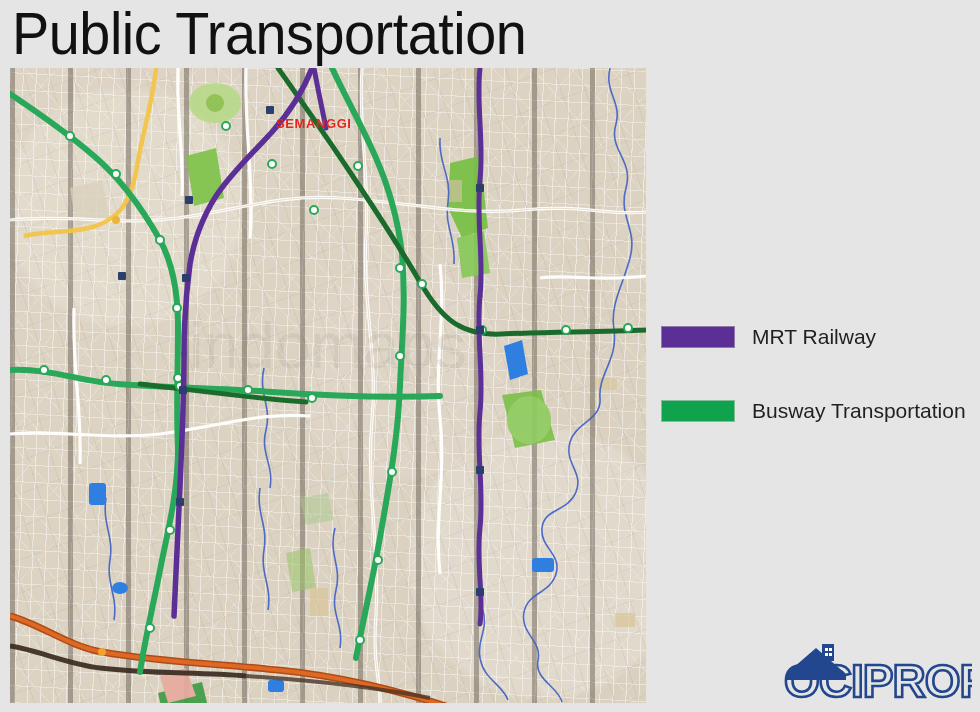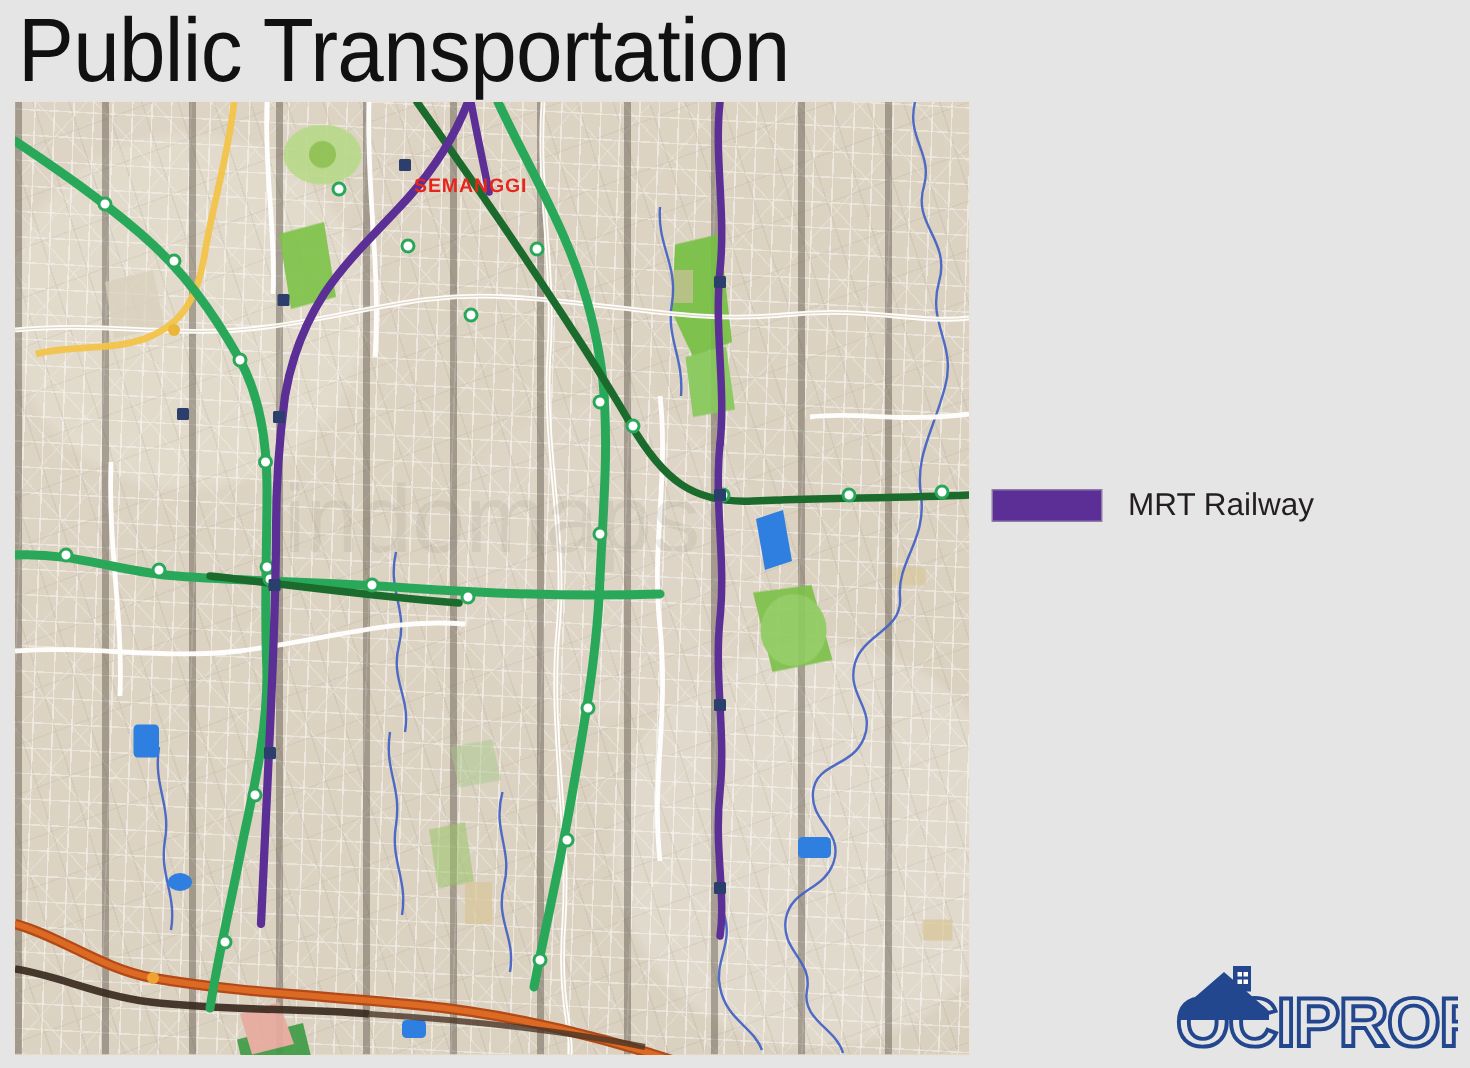--- a/index.html
+++ b/index.html
@@ -248,20 +248,24 @@
 
       <text x="266" y="60" font-family="Liberation Sans, sans-serif" font-size="13" font-weight="bold" fill="#e8251c" letter-spacing="0.6">SEMANGGI</text>
     </svg>
   </div>
 
   <div id="legend">
     <div class="legend-row">
       <span class="swatch mrt"></span>
       <span class="legend-label">MRT Railway</span>
     </div>
+    <div class="legend-row">
+      <span class="swatch bus"></span>
+      <span class="legend-label">Busway Transportation</span>
+    </div>
   </div>
 
   <div id="logo">
     <svg width="190" height="62" viewBox="0 0 190 62">
 
       <g fill="#23478f">
         <path d="M4 34 L34 8 L64 34 L64 40 L4 40 Z"></path>
         <rect x="40" y="4" width="12" height="17"></rect>
         <rect x="43" y="8" width="3" height="3" fill="#ffffff"></rect>
         <rect x="47" y="8" width="3" height="3" fill="#ffffff"></rect>

